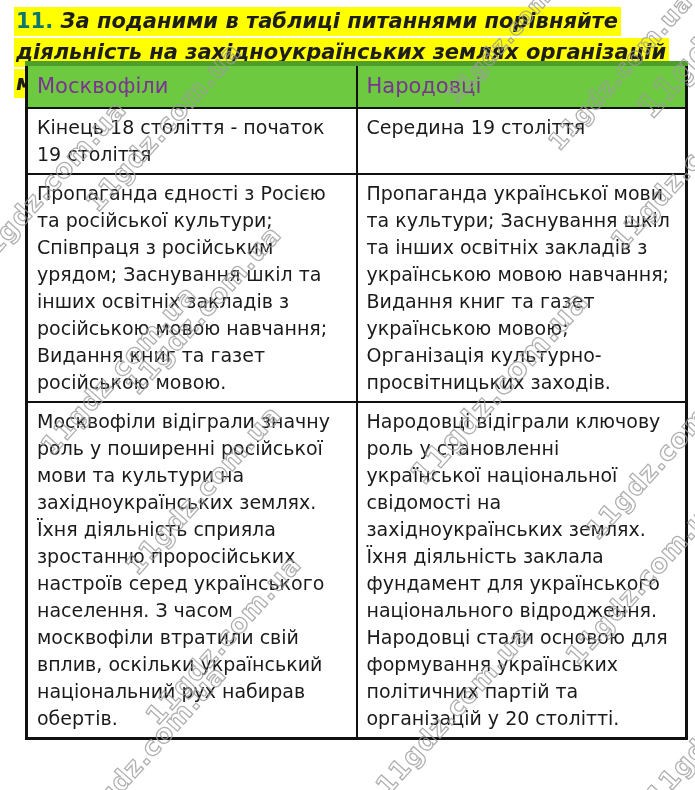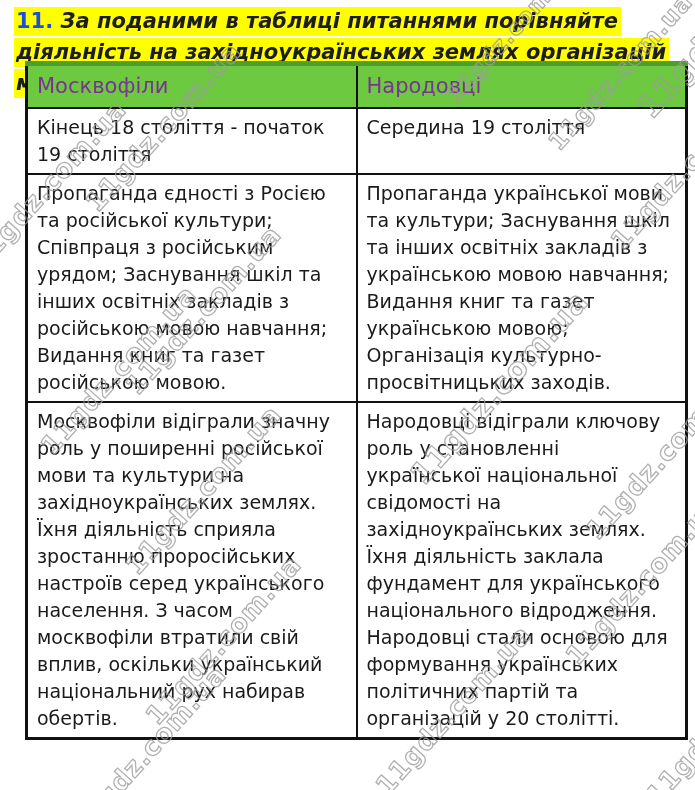--- a/index.html
+++ b/index.html
@@ -25,21 +25,21 @@
     font-style: italic;
     color: #1d1d1d;
   }
   .title .hl {
     background: #FFFF00;
     padding: 2px 3px 3px 2px;
     -webkit-box-decoration-break: clone;
     box-decoration-break: clone;
   }
   .title .num {
-    color: #1d4ed8;
+    color: #0f766e;
     font-style: normal;
     font-weight: bold;
   }
   
   table.cmp {
     position: absolute;
     left: 25px;
     top: 61px;
     width: 663px;
     border-collapse: collapse;

